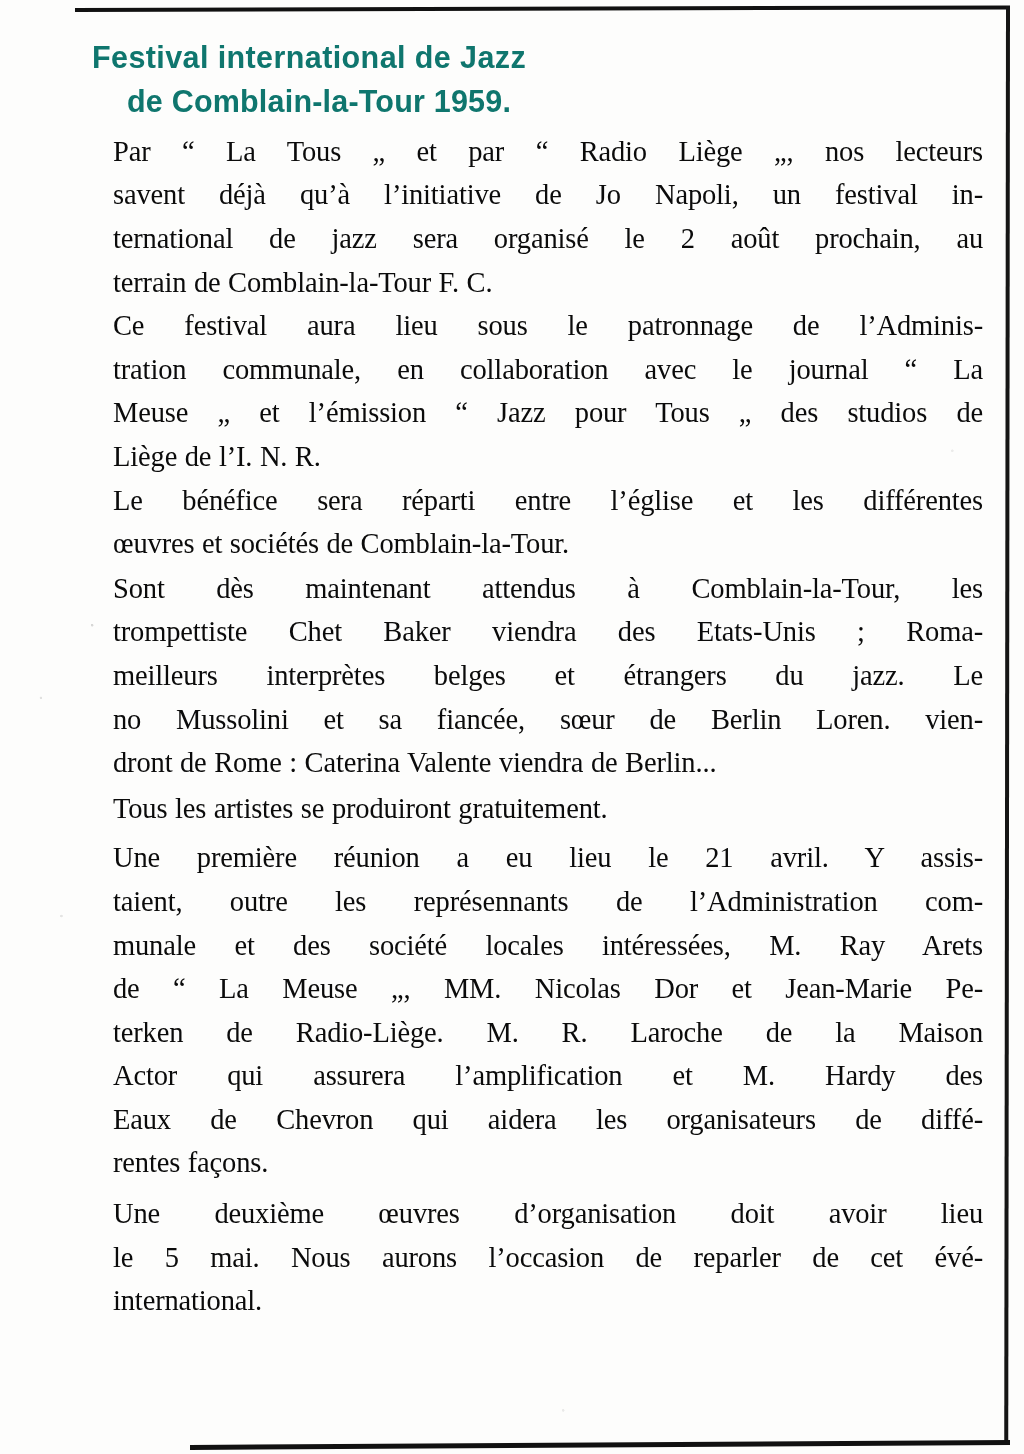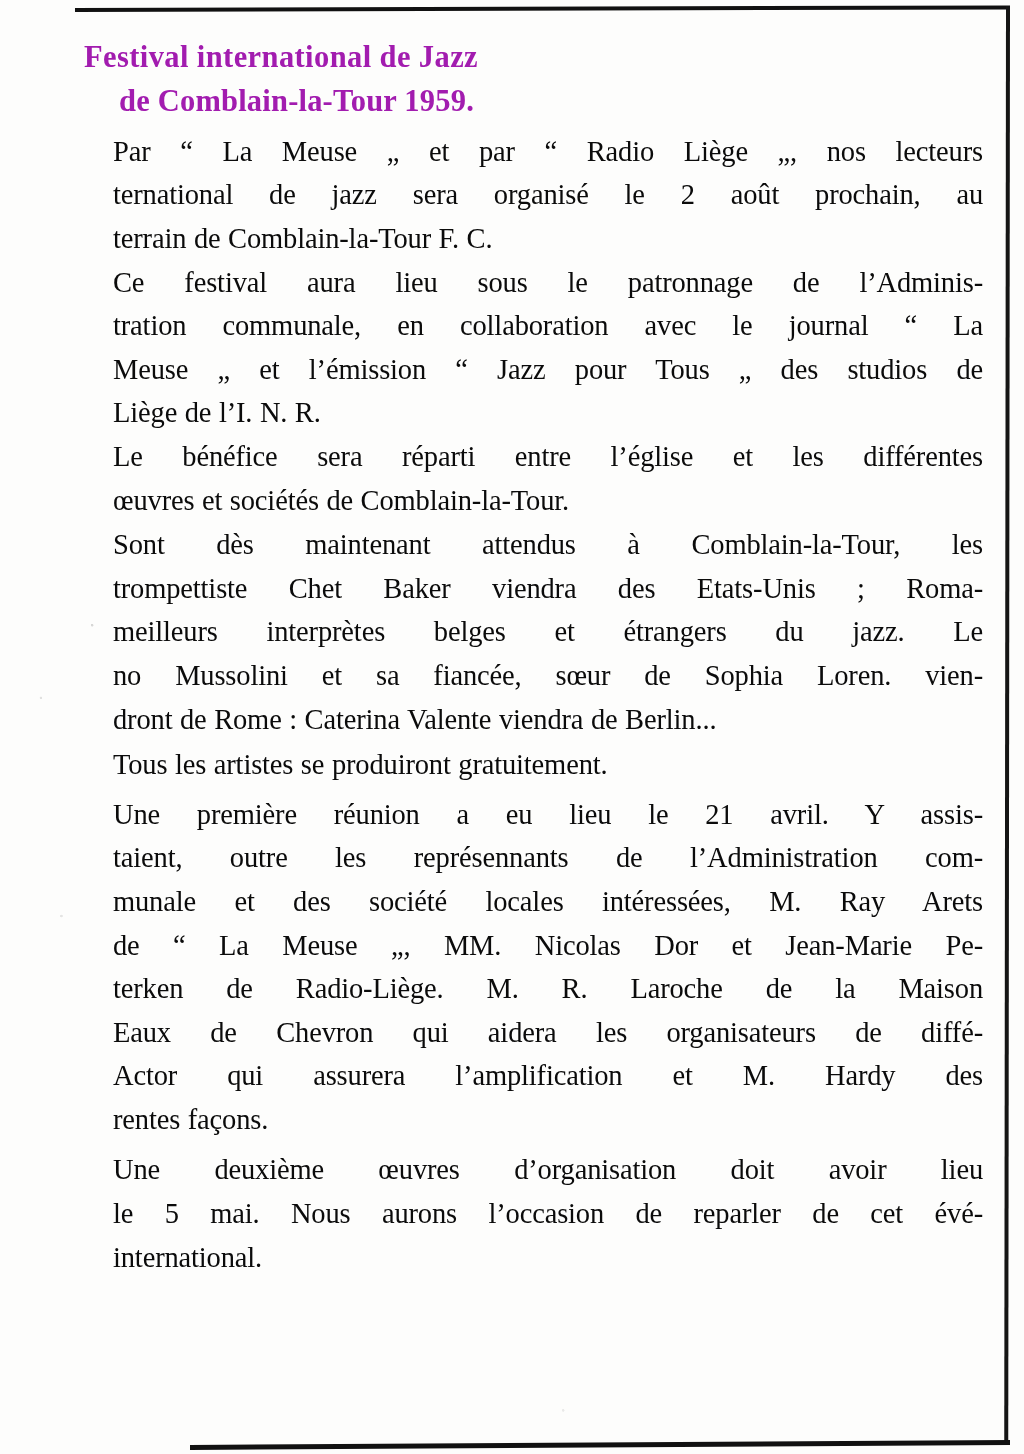--- a/index.html
+++ b/index.html
@@ -55,27 +55,27 @@
 
   
   .column {
     position: absolute;
     left: 75px;
     top: 36px;
     width: 908px;
   }
 
   .headline {
-    font-family: Liberation Serif, serif;
+    font-family: Liberation Sans, sans-serif;
     font-weight: bold;
     font-size: 30.5px;
     line-height: 1.44;
     letter-spacing: 0.4px;
-    color: #a21caf;
-    margin: 0 0 6px 8px;
+    color: #0f766e;
+    margin: 0 0 6px 16px;
   }
   .headline .line-1 { display: block; padding-left: 1px; }
   .headline .line-2 { display: block; padding-left: 36px; letter-spacing: 0.2px; }
 
   p.para {
     margin: 0;
     font-size: 28.5px;
     line-height: 43.6px;
     text-align: justify;
     text-align-last: left;
@@ -128,57 +128,58 @@
   <div class="rule-bottom"></div>
 
   <div class="column">
 
     <h1 class="headline">
       <span class="line-1">Festival international de Jazz</span>
       <span class="line-2">de Comblain-la-Tour 1959.</span>
     </h1>
 
     <p class="para tight p1">
-      <span class="lb j first">Par “ La Meuse „ et par “ Radio Liège „, nos lecteurs</span>
+      <span class="lb j first">Par “ La Tous „ et par “ Radio Liège „, nos lecteurs</span>
+      <span class="lb j">savent déjà qu’à l’initiative de Jo Napoli,  un festival in-</span>
       <span class="lb j">ternational de jazz sera organisé  le 2 août prochain,  au</span>
       <span class="lb last">terrain de Comblain-la-Tour F. C.</span>
     </p>
 
     <p class="para tight p2">
       <span class="lb j first">Ce festival aura lieu sous le patronnage de l’Adminis-</span>
       <span class="lb j">tration communale, en collaboration avec le journal “ La</span>
       <span class="lb j">Meuse „  et l’émission “ Jazz pour Tous „  des studios de</span>
       <span class="lb last">Liège de l’I. N. R.</span>
     </p>
 
     <p class="para tight p3">
       <span class="lb j first">Le bénéfice sera réparti entre l’église et les différentes</span>
       <span class="lb last">œuvres et sociétés de Comblain-la-Tour.</span>
     </p>
 
     <p class="para tight p4">
       <span class="lb j first">Sont dès maintenant attendus à Comblain-la-Tour, les</span>
       <span class="lb j">trompettiste Chet Baker viendra des Etats-Unis ; Roma-</span>
       <span class="lb j">meilleurs interprètes belges et étrangers du jazz. Le</span>
-      <span class="lb j">no Mussolini et sa fiancée, sœur de Sophia Loren. vien-</span>
+      <span class="lb j">no Mussolini et sa fiancée, sœur de Berlin Loren. vien-</span>
       <span class="lb last">dront de Rome : Caterina Valente viendra de Berlin...</span>
     </p>
 
     <p class="para tight p5">
       <span class="lb first last">Tous les artistes se produiront gratuitement.</span>
     </p>
 
     <p class="para tight p6">
       <span class="lb j first">Une première réunion  a eu lieu  le  21 avril.  Y assis-</span>
       <span class="lb j">taient, outre les représennants de l’Administration com-</span>
       <span class="lb j">munale et des société locales intéressées,  M. Ray Arets</span>
       <span class="lb j">de “ La Meuse „,  MM. Nicolas Dor et Jean-Marie Pe-</span>
       <span class="lb j">terken  de Radio-Liège.  M. R. Laroche  de  la  Maison</span>
+      <span class="lb j">Actor qui assurera  l’amplification  et  M. Hardy  des</span>
       <span class="lb j">Eaux de Chevron qui aidera  les organisateurs  de diffé-</span>
-      <span class="lb j">Actor qui assurera  l’amplification  et  M. Hardy  des</span>
       <span class="lb last">rentes façons.</span>
     </p>
 
     <p class="para tight p7">
       <span class="lb j first">Une deuxième œuvres  d’organisation  doit avoir lieu</span>
       <span class="lb j">le 5 mai. Nous aurons l’occasion  de reparler de cet évé-</span>
       <span class="lb last">international.</span>
     </p>
 
   </div>

